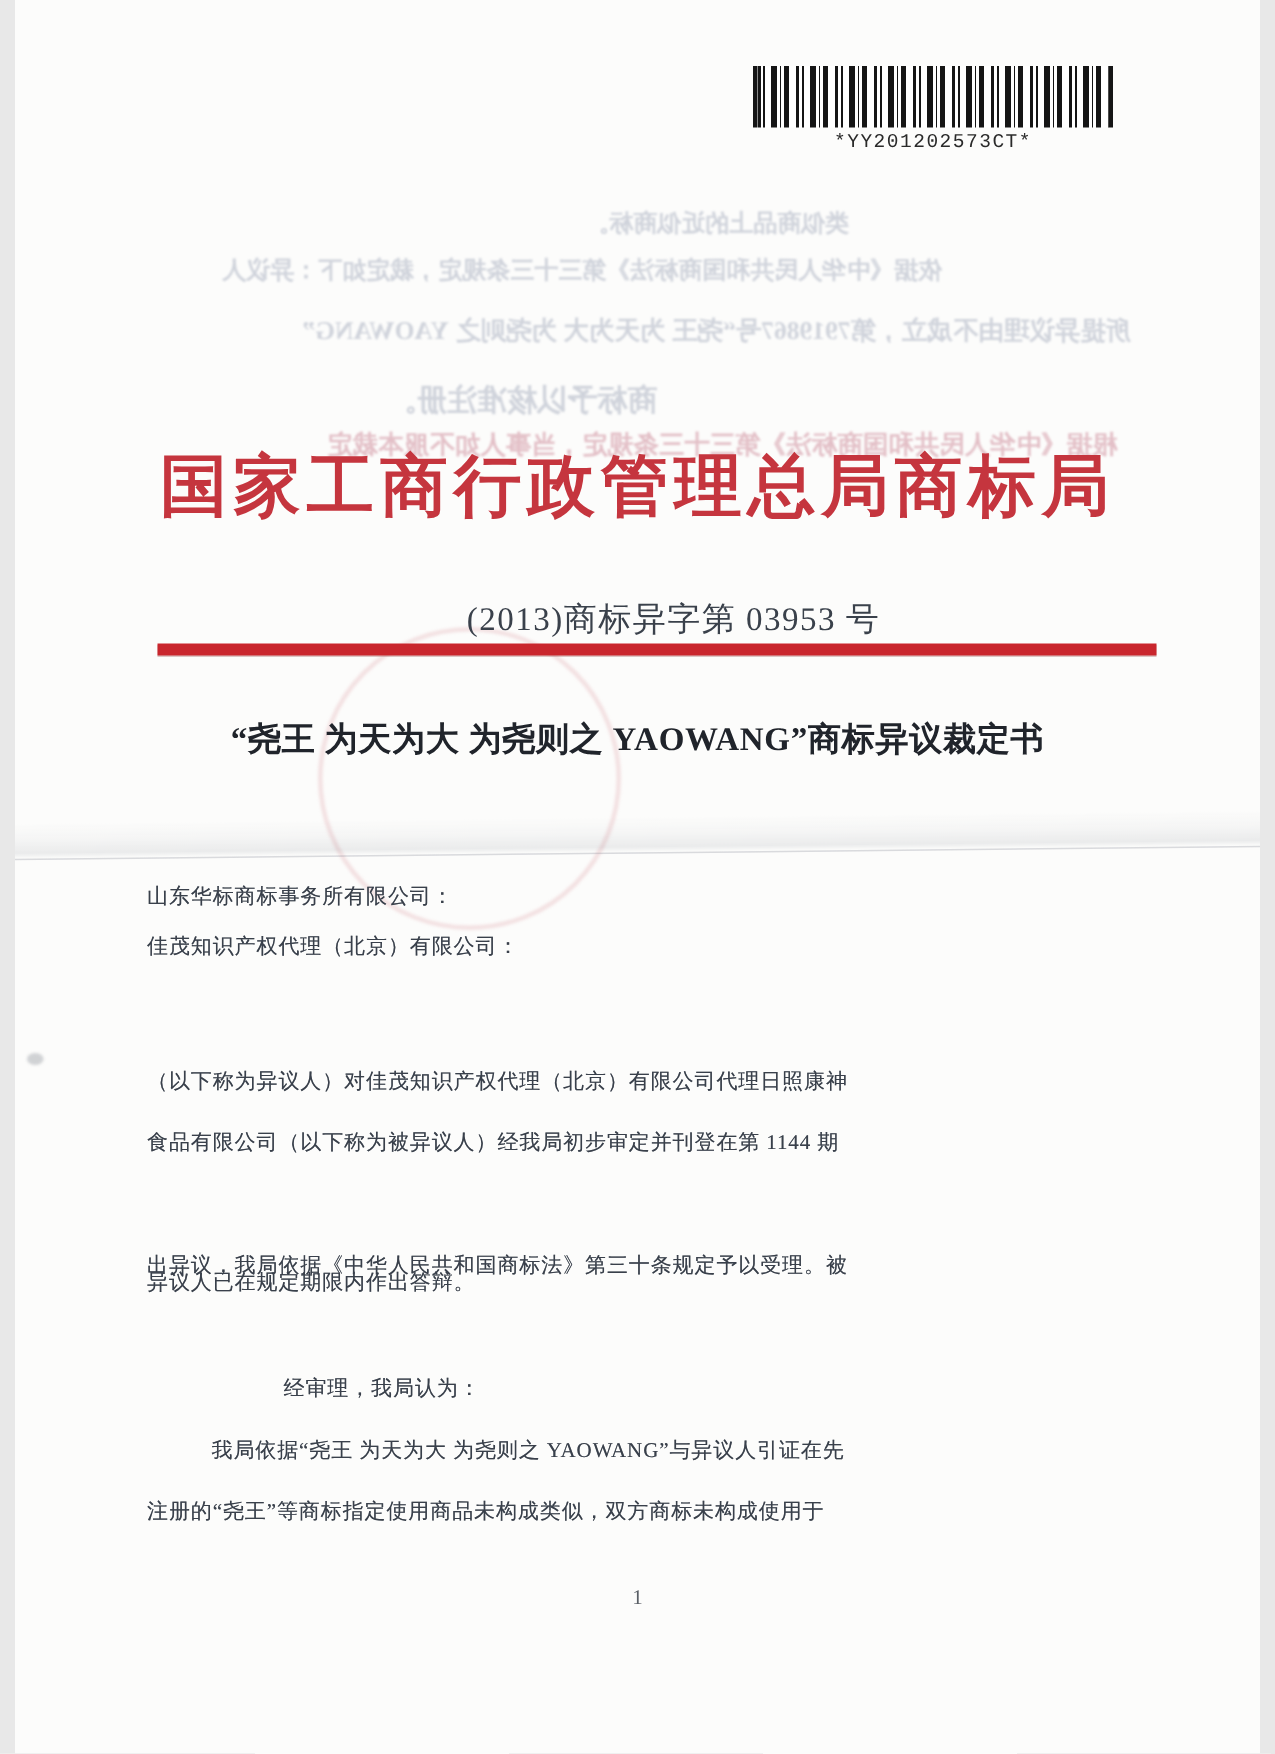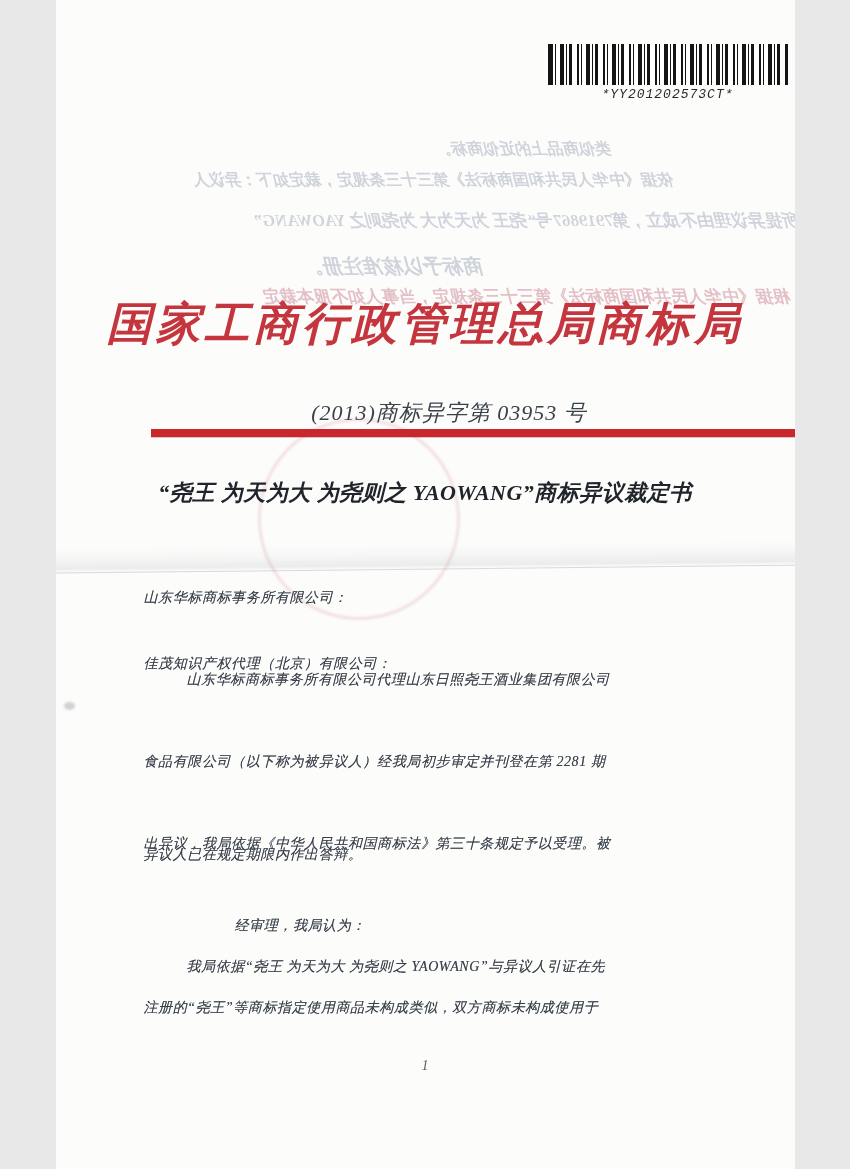--- a/index.html
+++ b/index.html
@@ -1,24 +1,23 @@
 <!DOCTYPE html>
 <html><head>
 <meta charset="utf-8">
 <style>
   html, body { margin: 0; padding: 0; background: #e8e8e8; }
   .page {
     position: relative;
-    width: 739px;
+    width: 830px;
     height: 1169px;
     margin: 0 auto;
     background: #fcfcfb;
     overflow: hidden;
     font-family: "Liberation Serif", serif;
-    font-style: italic;
   }
   
   .barcode-wrap { position: absolute; top: 44px; left: 492px; width: 240px; text-align: center; }
   .barcode-bars {
     width: 234px; height: 41px; margin: 0 auto;
     background: repeating-linear-gradient(to right,
       #151515 0px, #151515 2px, #ffffff 2px, #ffffff 4px,
       #151515 4px, #151515 5px, #ffffff 5px, #ffffff 9px,
       #151515 9px, #151515 13px, #ffffff 13px, #ffffff 15px,
       #151515 15px, #151515 16px, #ffffff 16px, #ffffff 18px,
@@ -117,23 +116,23 @@
 
   <div class="red-title">国家工商行政管理总局商标局</div>
   <div class="doc-number">(2013)商标异字第 03953 号</div>
   <div class="red-band"></div>
 
   <div class="doc-title">“尧王 为天为大 为尧则之 YAOWANG”商标异议裁定书</div>
 
   <div class="crease"></div>
 
   <div class="body-line" style="top:589px;">山东华标商标事务所有限公司：</div>
-  <div class="body-line" style="top:655px;text-align:center;">佳茂知识产权代理（北京）有限公司：</div>
-  <div class="body-line indent" style="top:671px;">山东华标商标事务所有限公司代理山东日照尧王酒业集团有限公司</div>
-  <div class="body-line" style="top:753px;">食品有限公司（以下称为被异议人）经我局初步审定并刊登在第 2281 期</div>
+  <div class="body-line" style="top:622px;text-align:center;">佳茂知识产权代理（北京）有限公司：</div>
+  <div class="body-line" style="top:712px;">（以下称为异议人）对佳茂知识产权代理（北京）有限公司代理日照康神</div>
+  <div class="body-line" style="top:753px;">食品有限公司（以下称为被异议人）经我局初步审定并刊登在第 1144 期</div>
   <div class="body-line" style="top:835px;text-align:right;">出异议，我局依据《中华人民共和国商标法》第三十条规定予以受理。被</div>
   <div class="body-line" style="top:846px;">异议人已在规定期限内作出答辩。</div>
   <div class="body-line indent" style="top:917px;margin-left:48px;">经审理，我局认为：</div>
   <div class="body-line indent" style="top:958px;">我局依据“尧王 为天为大 为尧则之 YAOWANG”与异议人引证在先</div>
   <div class="body-line" style="top:999px;">注册的“尧王”等商标指定使用商品未构成类似，双方商标未构成使用于</div>
 
   <div class="page-number">1</div>
 
 </div>
 

